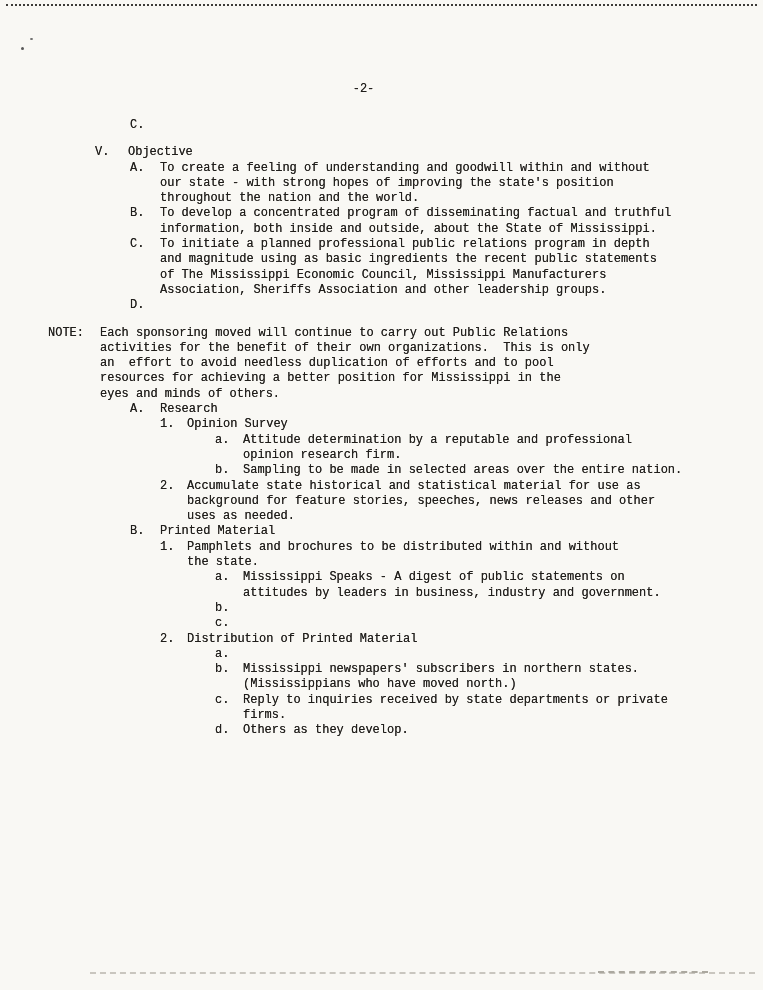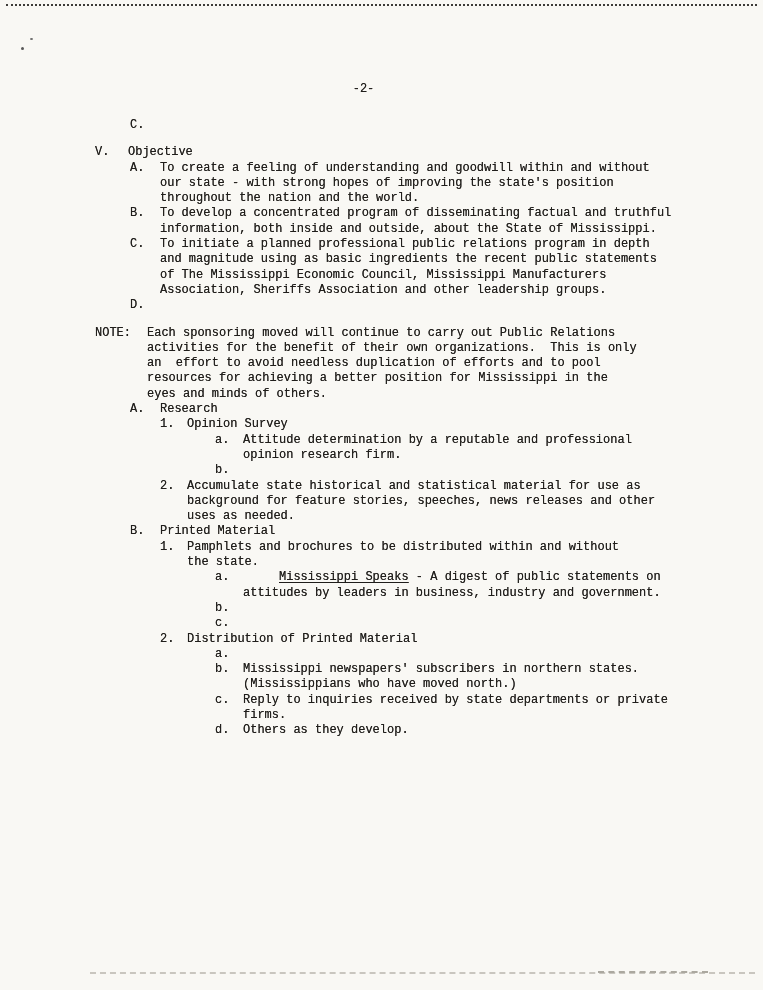--- a/index.html
+++ b/index.html
@@ -49,26 +49,26 @@
     font-size: 12px;
     line-height: 15.3px;
     text-shadow: 0 0 0.6px rgba(32,30,27,0.8);
   }
   .doc-block { display: flex; align-items: flex-start; }
   .doc-block.gap { margin-top: 12px; }
   .block-label { flex: none; white-space: pre; }
   .block-text { flex: none; white-space: pre; }
 
   .lvl-sec  .block-label { margin-left: 95px;  width: 33px; }
-  .lvl-note .block-label { margin-left: 95px;  width: 52px; }
+  .lvl-note .block-label { margin-left: 48px;  width: 52px; }
   .lvl-l1   .block-label { margin-left: 130px; width: 30px; }
   .lvl-l2   .block-label { margin-left: 160px; width: 27px; }
   .lvl-l3   .block-label { margin-left: 215px; width: 28px; }
 
-  .u { text-decoration: underline; text-underline-offset: 2px; margin-left: 36px; }
+  .u { text-underline-offset: 2px; }
 
   .bottom-dashes {
     position: absolute;
     top: 972px;
     left: 90px;
     width: 665px;
     height: 0;
     border-top: 2px dashed #c9c6bf;
   }
   .bottom-dashes2 {
@@ -144,20 +144,21 @@
   </div>
 
   <div class="doc-block lvl-l3">
     <span class="block-label">a.</span>
     <span class="block-text"><span>Attitude determination by a reputable and professional
 opinion research firm.</span></span>
   </div>
 
   <div class="doc-block lvl-l3">
     <span class="block-label">b.</span>
+    <span class="block-text"><span>Sampling to be made in selected areas over the entire nation.</span></span>
   </div>
 
   <div class="doc-block lvl-l2">
     <span class="block-label">2.</span>
     <span class="block-text"><span>Accumulate state historical and statistical material for use as
 background for feature stories, speeches, news releases and other
 uses as needed.</span></span>
   </div>
 
   <div class="doc-block lvl-l1">

